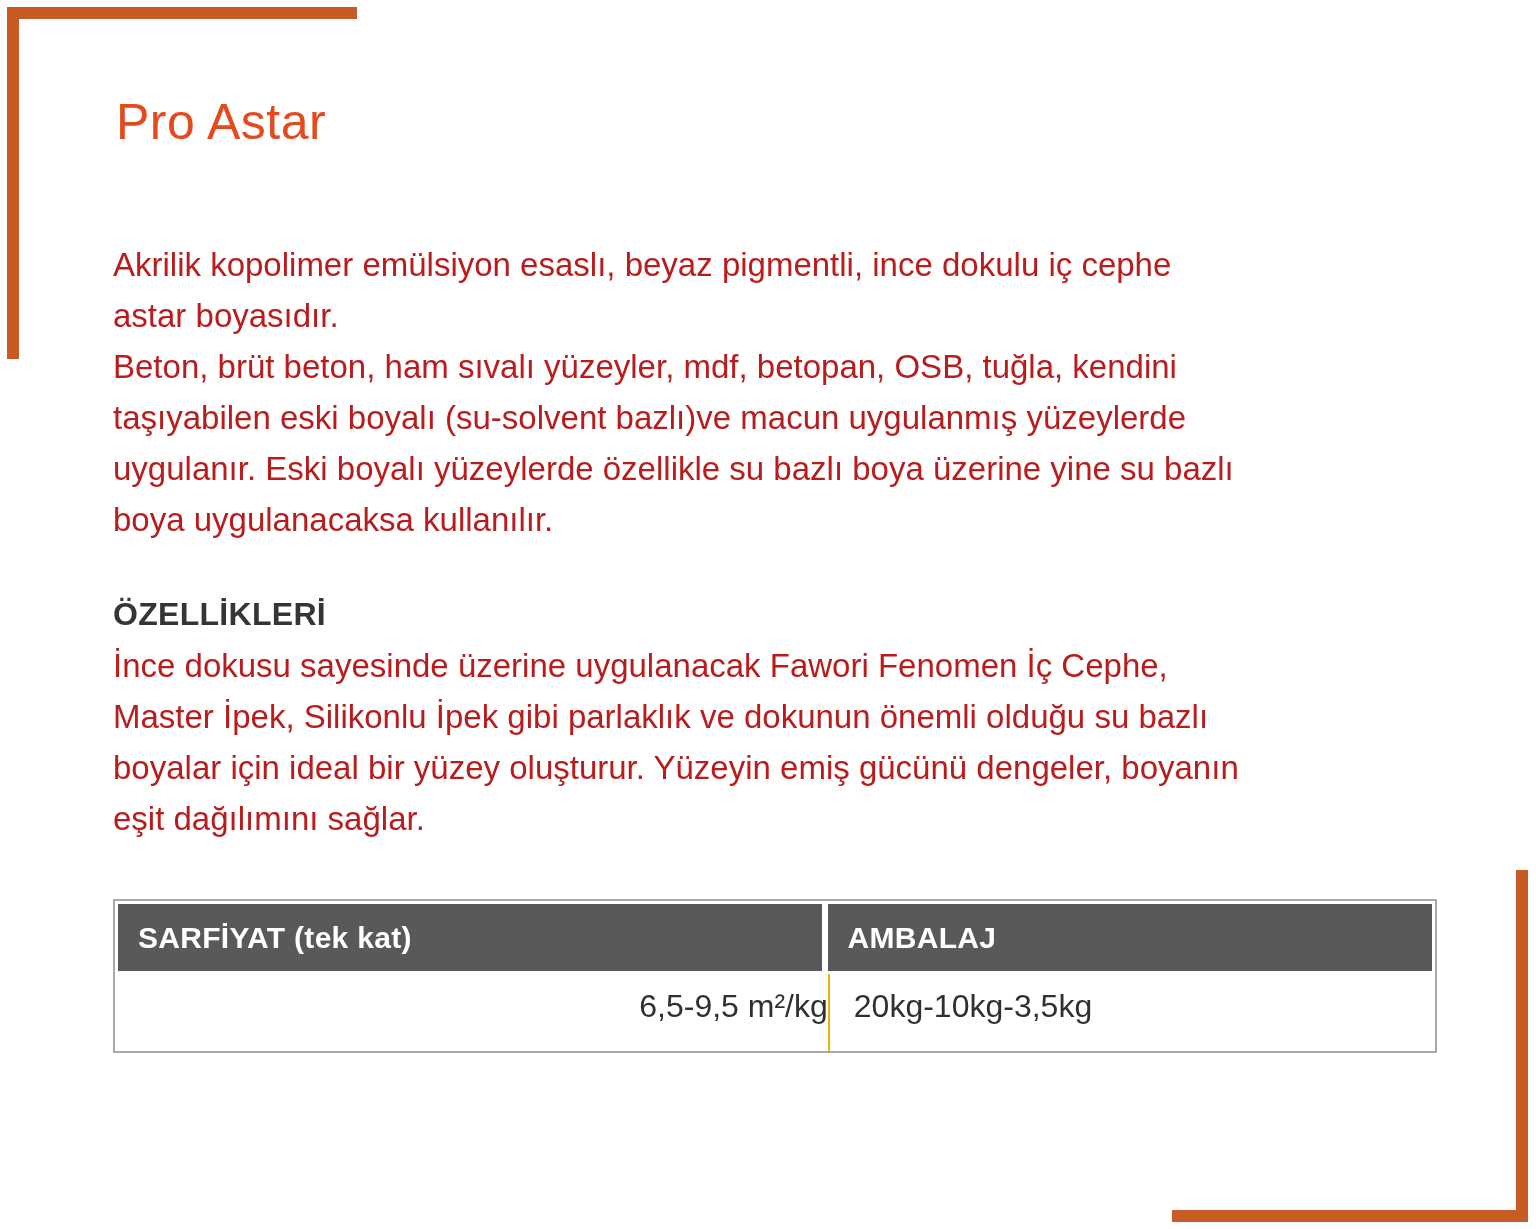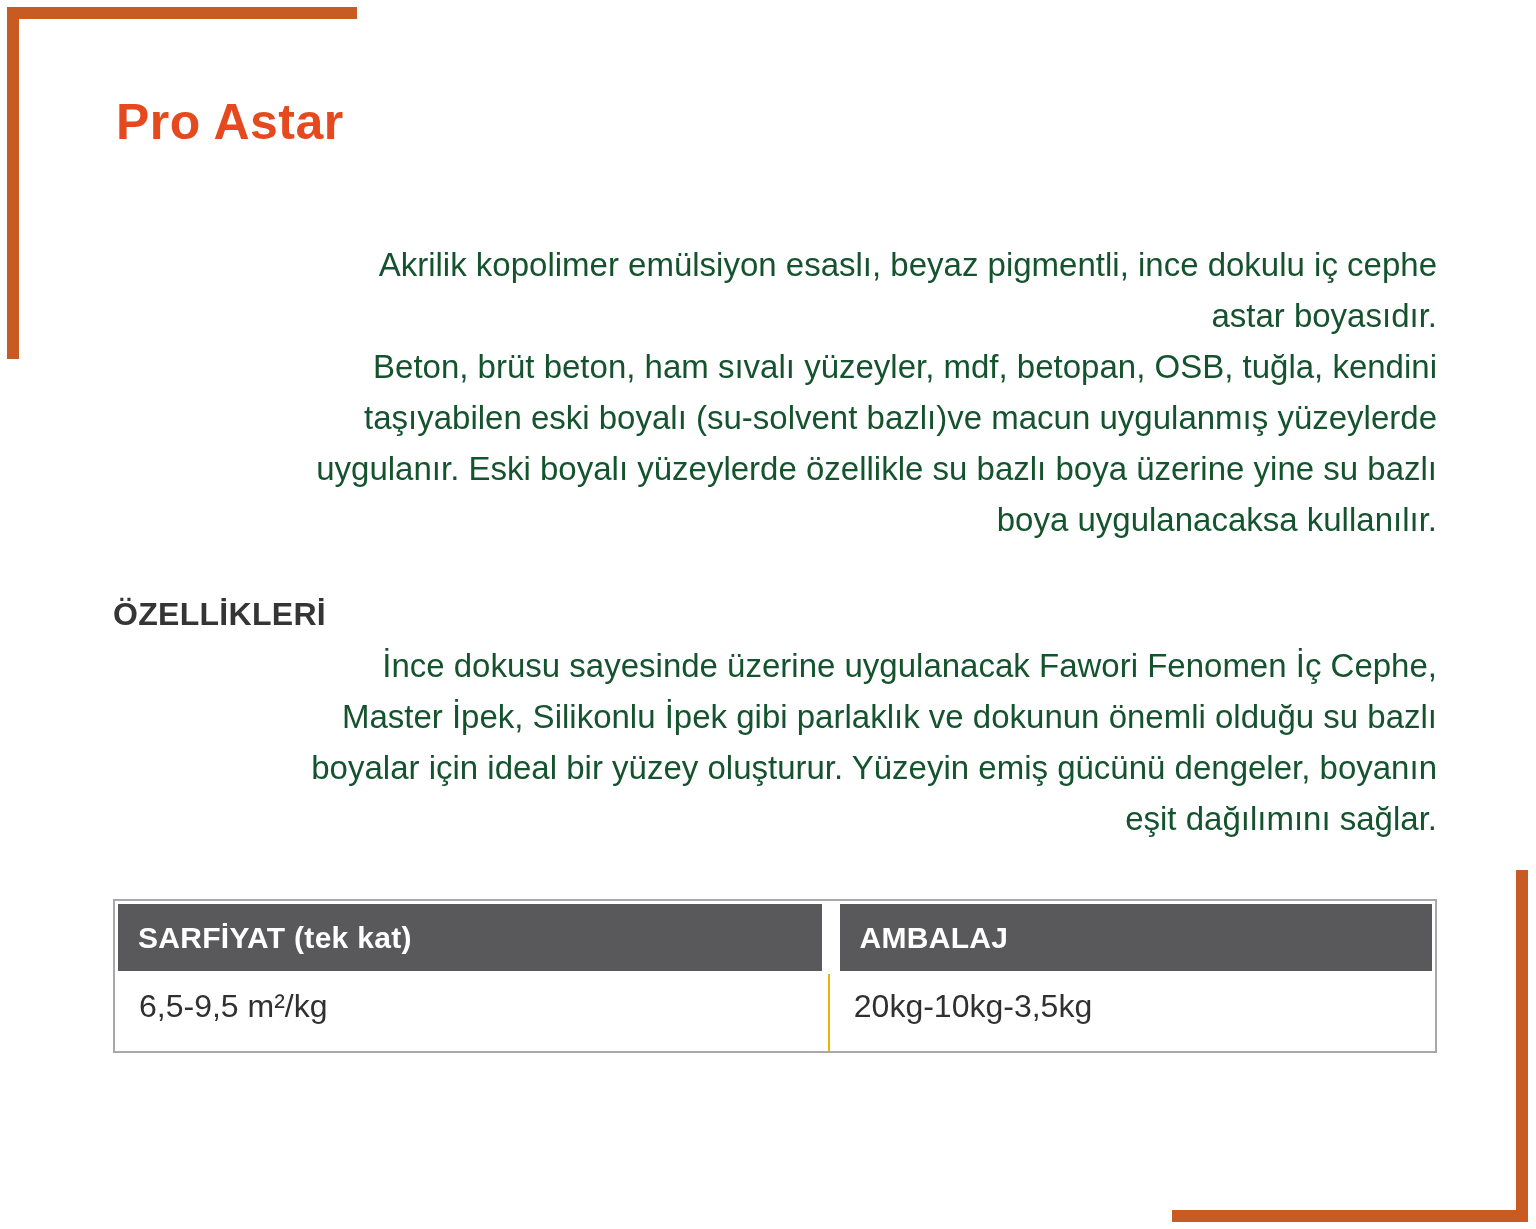--- a/index.html
+++ b/index.html
@@ -17,51 +17,50 @@
   .bar-tl-h { left: 7px;    top: 7px;    width: 350px; height: 12px; }
   .bar-tl-v { left: 7px;    top: 7px;    width: 12px;  height: 352px; }
   .bar-br-v { left: 1516px; top: 870px;  width: 12px;  height: 352px; }
   .bar-br-h { left: 1172px; top: 1210px; width: 356px; height: 12px; }
 
   .content { position: absolute; left: 113px; top: 0; width: 1324px; }
 
   .page-title {
     margin: 93px 0 0 3px;
     font-size: 50px;
-    font-weight: 700;
+    font-weight: 400;
     letter-spacing: 0.5px;
     color: #E5491D;
   }
 
   .intro { margin-top: 88px; }
   .features { margin-top: 44px; }
 
   .text-line {
     font-size: 33px;
     line-height: 51px;
-    color: #14532d;
+    color: #b91c1c;
     white-space: nowrap;
-    text-align: right;
   }
 
   .features-heading {
     font-size: 32px;
     line-height: 51px;
     font-weight: 700;
     color: #353535;
     letter-spacing: 0.3px;
   }
 
   
   .spec-table {
     margin-top: 55px;
     border: 2px solid #A8A8A8;
     background: #ffffff;
   }
-  .header-row { display: flex; padding: 3px; gap: 18px; }
+  .header-row { display: flex; padding: 3px; gap: 6px; }
   .header-cell {
     background: #59595B;
     color: #ffffff;
     font-weight: 700;
     font-size: 30px;
     line-height: 35px;
     padding: 16px 0 16px 20px;
     box-sizing: border-box;
     letter-spacing: 0.3px;
     white-space: nowrap;
@@ -70,21 +69,21 @@
   .hc2 { flex: 1; }
   .value-row { display: flex; }
   .value-cell {
     font-size: 32px;
     line-height: 37px;
     color: #303030;
     padding: 14px 0 26px 24px;
     box-sizing: border-box;
     white-space: nowrap;
   }
-  .vc1 { flex: 0 0 54%; }
+  .vc1 { flex: 0 0 54%; text-align: right; }
   .vc2 { flex: 1; border-left: 2px solid #eab308; }
 </style>
 </head>
 <body>
 
 <div class="frame-bar bar-tl-h"></div>
 <div class="frame-bar bar-tl-v"></div>
 <div class="frame-bar bar-br-v"></div>
 <div class="frame-bar bar-br-h"></div>
 

